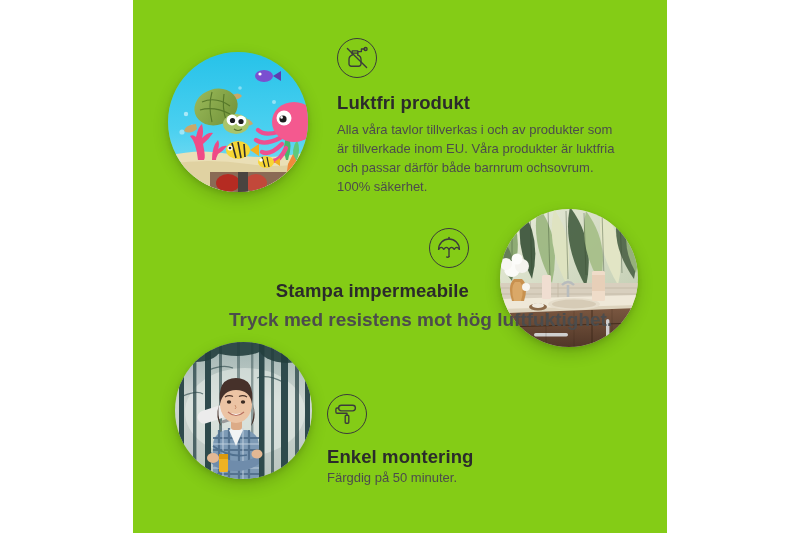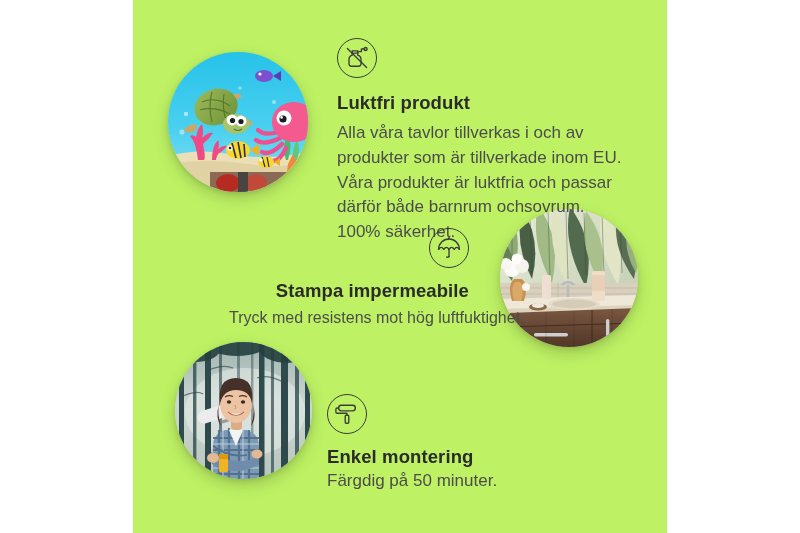--- a/index.html
+++ b/index.html
@@ -19,21 +19,21 @@
     height: 533px;
     background: #ffffff;
   }
   
   #panel {
     position: absolute;
     left: 133px;
     top: 0px;
     width: 534px;
     height: 533px;
-    background: #bef264;
+    background: #84cc16;
     overflow: hidden;
   }
 
   
   .photo-circle {
     position: absolute;
     border-radius: 50%;
     overflow: hidden;
     box-shadow: 0 6px 16px rgba(0,0,0,0.18), 0 2px 5px rgba(0,0,0,0.10);
   }
@@ -49,35 +49,35 @@
     box-sizing: border-box;
   }
   .feature .title {
     font-size: 18.5px;
     font-weight: bold;
     color: #2b2b2b;
     letter-spacing: .1px;
     white-space: nowrap;
   }
   .feature .desc {
-    font-size: 17px;
+    font-size: 13px;
     line-height: 1.46;
     color: #4c4c4c;
   }
 
   
   #feature-odourfree { left: 337px; top: 38px; width: 290px; text-align: left; }
   #feature-odourfree .icon-wrap { margin: 0 0 14px 0; }
   #feature-odourfree .title { margin-bottom: 7px; }
 
   
   #feature-waterproof { left: 215px; top: 228px; width: 240px; text-align: right; }
   #feature-waterproof .icon-wrap { margin: 0 0 12px auto; }
   #feature-waterproof .title { margin-bottom: 4px; }
-  #feature-waterproof .desc { white-space: nowrap; font-size: 16px; }
+  #feature-waterproof .desc { white-space: nowrap; font-size: 19px; font-weight: bold; }
 
   
   #feature-easyassembly { left: 327px; top: 394px; width: 250px; text-align: left; }
   #feature-easyassembly .icon-wrap { margin: 0 0 12px 0; }
   #feature-easyassembly .title { margin-bottom: 1px; }
   #feature-easyassembly .desc { white-space: nowrap; }
 </style>
 </head>
 <body>
 

